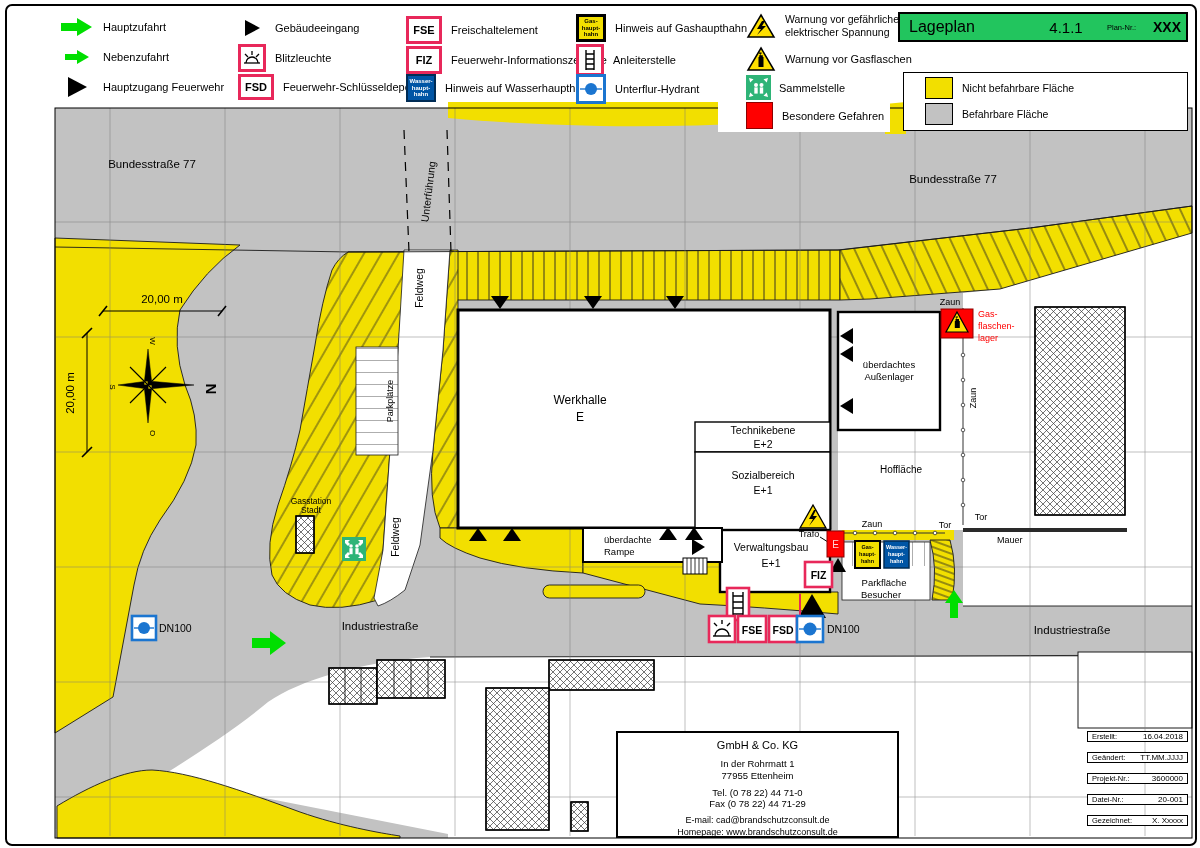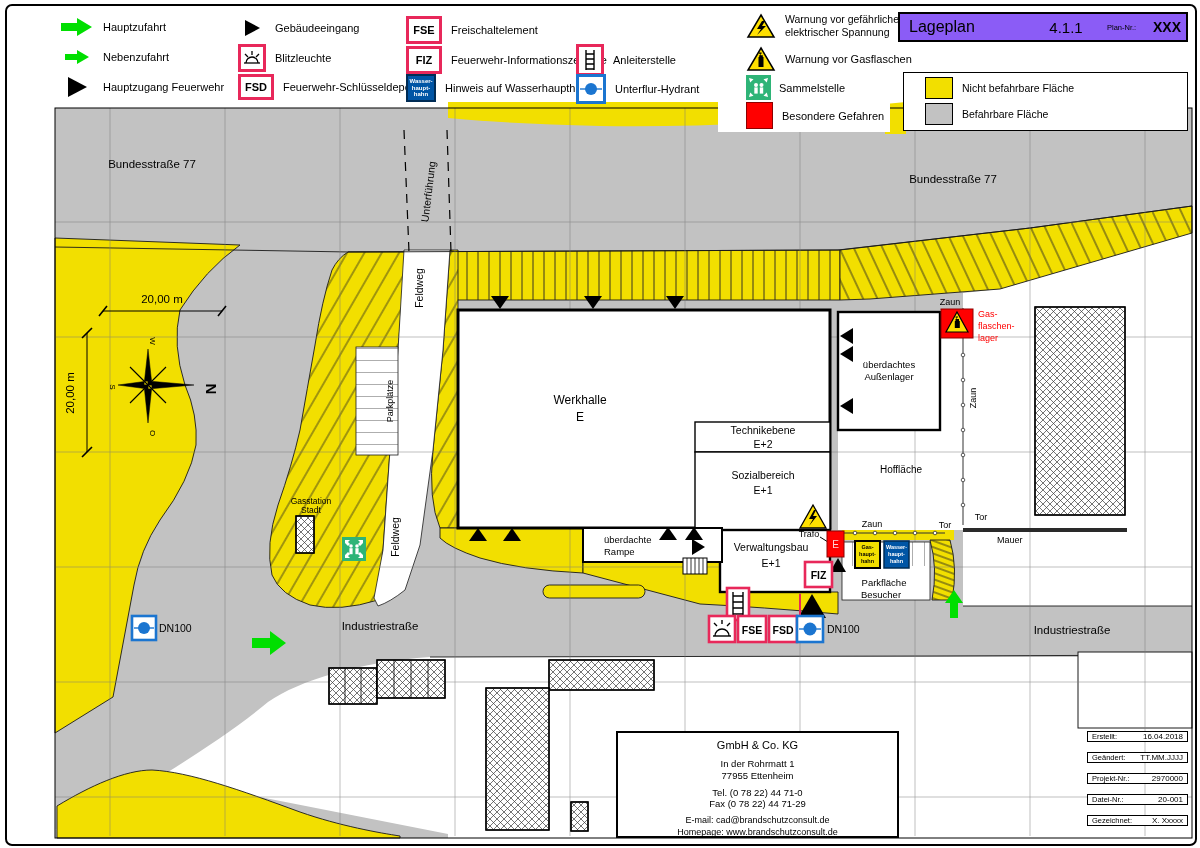--- a/index.html
+++ b/index.html
@@ -15,21 +15,21 @@
   .sign{width:24px;height:26px;font-size:6px;font-weight:bold;line-height:1.08;text-align:center;display:flex;flex-direction:column;justify-content:center;}
   .sign.gas{background:#F2DF00;border:3px solid #000;color:#000;}
   .sign.water{background:#0055A5;border:2px solid #002c55;color:#fff;}
   .tri{width:0;height:0;border-top:8px solid transparent;border-bottom:8px solid transparent;border-left:15px solid #000;}
   .tri.big{border-top-width:10px;border-bottom-width:10px;border-left-width:19px;}
   .sq{width:25px;height:25px;border:1px solid #555;}
   .sq.red{background:#FF0000;border-color:#8d0000;}
   .greensq{width:25px;height:25px;background:#2EB477;display:flex;align-items:center;justify-content:center;}
   .two-line{line-height:1.2;font-size:10.5px;}
   
-  .tb{position:absolute;background:#8b5cf6;border:2px solid #000;z-index:4;color:#000;box-sizing:border-box;}
+  .tb{position:absolute;background:#22c55e;border:2px solid #000;z-index:4;color:#000;box-sizing:border-box;}
   .areabox{position:absolute;background:#fff;border:1px solid #000;z-index:3;box-sizing:border-box;}
   .arealeg{position:absolute;display:flex;align-items:center;gap:9px;font-size:10.5px;z-index:4;}
   .blk{position:absolute;background:#fff;border:2px solid #000;z-index:20;box-sizing:border-box;color:#000;}
   .addr{text-align:center;padding-top:6px;font-size:9.5px;line-height:1.25;}
   .addr .nm{font-size:15px;letter-spacing:.3px;}
   .addr .sub{font-size:11px;margin-bottom:5px;}
   .addr .gap{height:5px;}
   .cust{padding:7px 9px;font-size:12.5px;line-height:1.45;}
   .cust .l3{margin-top:12px;}
   .inforows{border:none;background:transparent;display:flex;flex-direction:column;gap:10px;}
@@ -393,20 +393,28 @@
 </div>
 <div class="li" style="left:406px;top:74px;">
   <span class="ic sign water" style="width:26px;height:24px;">
     <span>Wasser-</span>
         <span>haupt-</span>
         <span>hahn</span>
       </span>
   <span>Hinweis auf Wasserhaupthahn</span>
 </div>
 
+<div class="li" style="left:576px;top:14px;">
+  <span class="ic sign gas" style="width:24px;height:22px;">
+    <span>Gas-</span>
+        <span>haupt-</span>
+        <span>hahn</span>
+      </span>
+  <span>Hinweis auf Gashaupthahn</span>
+</div>
 <div class="li" style="left:576px;top:44px;">
   <span class="ic pinkbox" style="width:22px;height:26px;">
     <svg width="14" height="22">
           <path d="M3,1 V21 M11,1 V21 M3,5 H11 M3,10 H11 M3,15 H11 M3,20 H11" stroke="#000" stroke-width="1.4" fill="none"></path>
         </svg>
       </span>
   <span>Anleiterstelle</span>
 </div>
 <div class="li" style="left:576px;top:74px;">
   <span class="ic bluebox" style="width:24px;height:24px;">
@@ -498,21 +506,21 @@
   <div class="irow">
     <span>Erstellt:</span>
         <span class="v">16.04.2018</span>
       </div>
   <div class="irow">
     <span>Geändert:</span>
         <span class="v">TT.MM.JJJJ</span>
       </div>
   <div class="irow">
     <span>Projekt-Nr.:</span>
-        <span class="v">2970000</span>
+        <span class="v">3600000</span>
       </div>
   <div class="irow">
     <span>Datei-Nr.:</span>
         <span class="v">20-001</span>
       </div>
   <div class="irow">
     <span>Gezeichnet:</span>
         <span class="v">X. Xxxxx</span>
       </div>
 </div>

